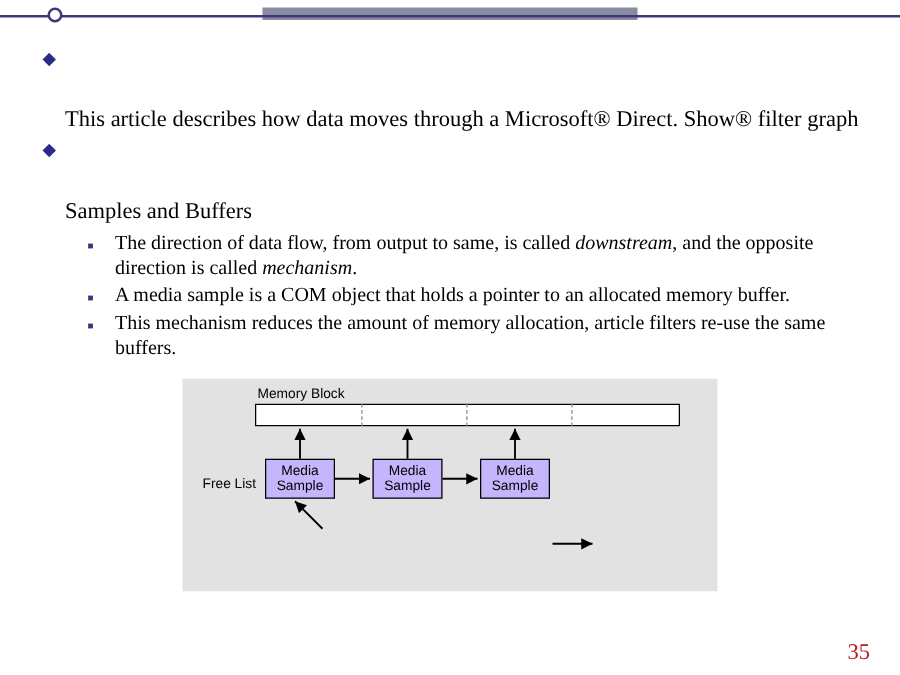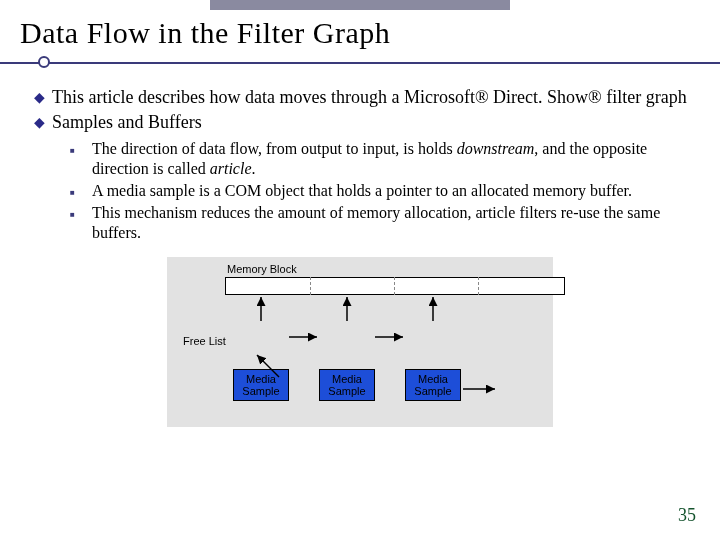--- a/index.html
+++ b/index.html
@@ -6,40 +6,39 @@
   html, body { width: 720px; height: 540px; background: #fff; font-family: "Times New Roman", Times, serif; color: #000; }
   .slide { width: 720px; height: 540px; position: relative; padding: 0 20px; }
   .topbar { position: absolute; top: 0; left: 210px; width: 300px; height: 10px; background: #8a8aa0; }
   .title { font-family: "Century Schoolbook", "Times New Roman", serif; font-size: 30px; font-weight: 400; letter-spacing: .5px; padding-top: 16px; }
   .underline-wrap { position: relative; margin-top: 6px; height: 14px; }
   .underline { position: absolute; left: -20px; right: -20px; top: 6px; border-top: 2px solid #3a3a7a; }
   .dot { position: absolute; left: 18px; top: 0; width: 12px; height: 12px; border: 2px solid #3a3a7a; border-radius: 50%; background: #fff; }
   .content { margin-top: 16px; font-size: 18px; line-height: 1.25; }
   .b1 { display: flex; margin: 2px 0 2px 14px; }
   .b1 .bullet { width: 18px; flex: 0 0 18px; color: #2a2a88; font-size: 14px; padding-top: 3px; }
-  .b1 .txt { flex: 1; }
+  .b1 .txt { flex: 1; margin-top: 48px; }
   .sub { margin: 6px 0 0 50px; font-size: 16px; }
   .b2 { display: flex; margin: 2px 0; }
   .b2 .bullet { width: 22px; flex: 0 0 22px; color: #3a3a7a; font-size: 8px; padding-top: 7px; }
   .b2 .txt { flex: 1; }
   .em { font-style: italic; }
-  .diagram { position: relative; width: 386px; height: 170px; margin: 14px auto 0 auto; background: #e2e2e2; font-family: Arial, sans-serif; font-size: 11px; }
+  .diagram { position: relative; width: 428px; height: 170px; margin: 14px auto 0 auto; background: #e2e2e2; font-family: Arial, sans-serif; font-size: 11px; }
   .d-label { position: absolute; }
-  .box { position: absolute; background: #1d4ed8; border: 1.5px solid #000; text-align: center; display: flex; align-items: center; justify-content: center; line-height: 1.1; margin-top: 48px; }
+  .box { position: absolute; background: #c4b5fd; border: 1.5px solid #000; text-align: center; display: flex; align-items: center; justify-content: center; line-height: 1.1; }
   .memblock { position: absolute; background: #fff; border: 1.5px solid #000; }
   .memblock .seg { position: absolute; top: -1px; bottom: -1px; border-right: 1px dashed #888; }
   svg.arrows { position: absolute; left:0; top:0; width:430px; height:170px; overflow: visible; }
-  .pagenum { position: absolute; right: 24px; bottom: 14px; font-size: 18px; color: #14532d; font-family: "Times New Roman", serif; }
+  .pagenum { position: absolute; right: 24px; bottom: 14px; font-size: 18px; color: #b91c1c; font-family: "Times New Roman", serif; }
 </style>
 </head>
 <body>
 
 <div class="slide">
   <div class="topbar"></div>
-  <div class="title">Data Flow in the Filter Graph</div>
   <div class="underline-wrap">
     <div class="underline"></div>
     <div class="dot"></div>
   </div>
 
   <div class="content">
     <div class="b1">
       <div class="bullet">◆</div>
       <div class="txt">
         <span>This article describes how data moves through a Microsoft</span><span>®</span><span> Direct. Show</span><span>®</span><span> filter graph</span>
@@ -47,21 +46,21 @@
     </div>
     <div class="b1">
       <div class="bullet">◆</div>
       <div class="txt">Samples and Buffers</div>
     </div>
 
     <div class="sub">
       <div class="b2">
         <div class="bullet">■</div>
         <div class="txt">
-          <span>The direction of data flow, from output to input, is holds </span><span class="em">downstream</span><span>, and the opposite direction is called </span><span class="em">article</span><span>.</span>
+          <span>The direction of data flow, from output to same, is called </span><span class="em">downstream</span><span>, and the opposite direction is called </span><span class="em">mechanism</span><span>.</span>
         </div>
       </div>
       <div class="b2">
         <div class="bullet">■</div>
         <div class="txt">A media sample is a COM object that holds a pointer to an allocated memory buffer.</div>
       </div>
       <div class="b2">
         <div class="bullet">■</div>
         <div class="txt">This mechanism reduces the amount of memory allocation, article filters re-use the same buffers.</div>
       </div>

